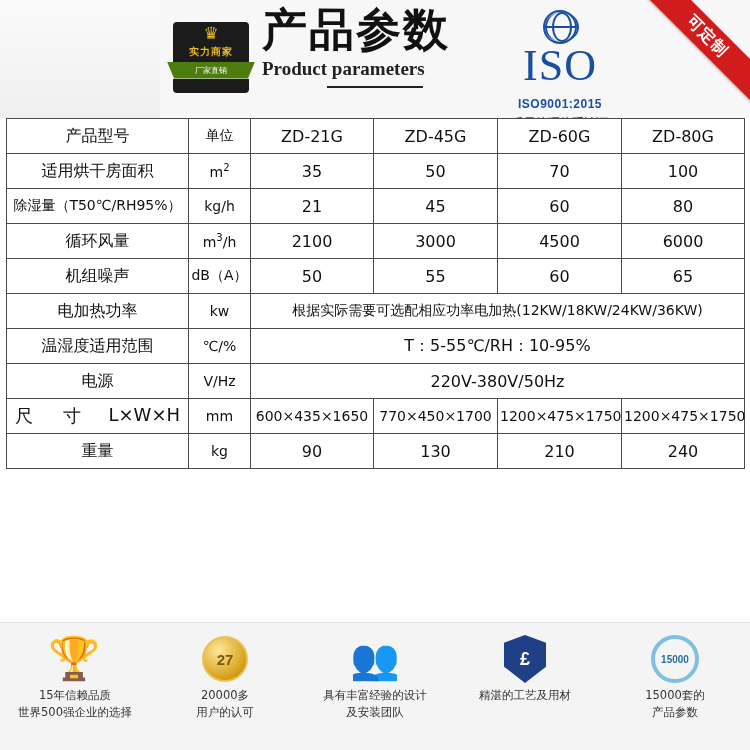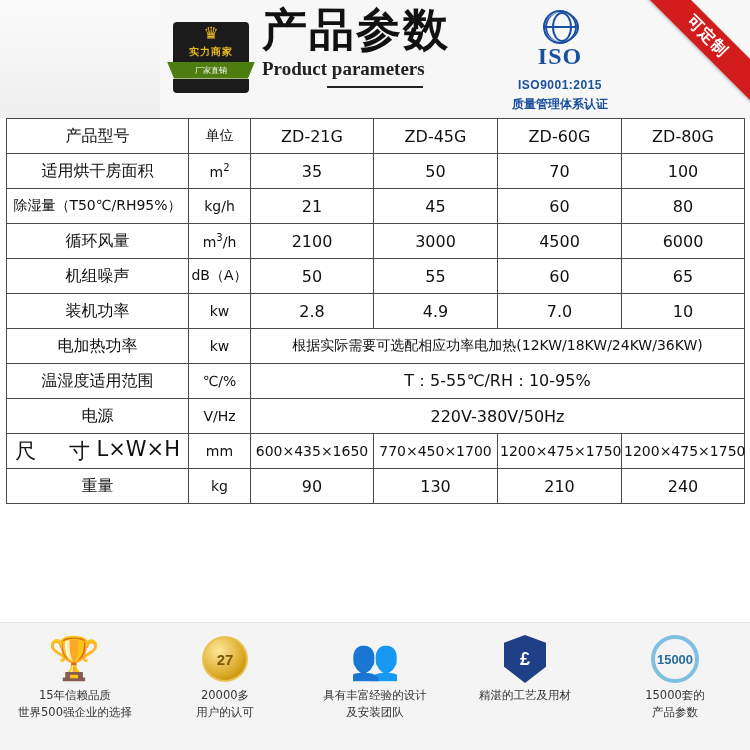--- a/index.html
+++ b/index.html
@@ -86,21 +86,21 @@
       linear-gradient(#1a4fa0,#1a4fa0) center/100% 2px no-repeat;
   }
   .globe:before, .globe:after {
     content:""; position:absolute; left:50%; top:0; bottom:0;
     border:2px solid #1a4fa0; border-radius:50%;
   }
   .globe:before { width:16px; margin-left:-8px; }
   .globe:after  { width:30px; margin-left:-15px; border-top:none; border-bottom:none; }
   .iso-word {
     font-family:"Liberation Serif", serif;
-    font-size:24px; font-weight:bold; color:#1a4fa0; line-height:0.95;
+    font-size:44px; font-weight:normal; color:#1a4fa0; line-height:0.95;
     letter-spacing:1px;
   }
   .iso-sub {
     font-size:12px; color:#1a4fa0; font-weight:bold; letter-spacing:0.5px; margin-top:10px;
   }
   .iso-sub2 {
     font-size:12px; color:#1a4fa0; font-weight:bold; margin-top:4px;
   }
 
   .corner-ribbon {
@@ -134,21 +134,21 @@
     color:#111;
     height:35px;
     font-family:"DejaVu Sans", sans-serif;
     padding:0 2px;
     white-space:nowrap;
   }
   td.label { font-size:16px; }
   td.unit  { font-size:14px;margin-left:38px; }
   td.small { font-size:14px; }
   td.dim-label {
-    font-size:21px;
+    font-size:18px;
   }
   .dim-inner {
     display:flex; justify-content:space-between; padding:0 6px;
   }
   .spaced { letter-spacing:6px; }
   sup { font-size:10px; }
 
   
   .footer {
     position:absolute; left:0; bottom:0; width:750px; height:128px;
@@ -178,21 +178,21 @@
     width:42px; height:48px;
     background:#1f3f86;
     clip-path:polygon(50% 0,100% 16%,100% 66%,50% 100%,0 66%,0 16%);
     color:#fff; font-size:18px; font-weight:bold;
     display:flex; align-items:center; justify-content:center;
   }
   .ico-ring {
     width:48px; height:48px; border-radius:50%;
     border:4px solid #7fbfe0;
     display:flex; align-items:center; justify-content:center;
-    font-size:13px; font-weight:bold; color:#2a6f9b;
+    font-size:10px; font-weight:bold; color:#2a6f9b;
   }
 </style>
 </head>
 <body>
 
 <div class="header">
   <div class="header-bg-left"></div>
 
   <div class="badge-seal">
     <div class="seal-top">
@@ -269,28 +269,20 @@
 
     <tr>
       <td class="label">机组噪声</td>
       <td class="unit">dB（A）</td>
       <td>50</td>
       <td>55</td>
       <td>60</td>
       <td>65</td>
     </tr>
 
-    <tr>
-      <td class="label">装机功率</td>
-      <td class="unit">kw</td>
-      <td>2.8</td>
-      <td>4.9</td>
-      <td>7.0</td>
-      <td>10</td>
-    </tr>
 
     <tr>
       <td class="label">电加热功率</td>
       <td class="unit">kw</td>
       <td class="small" colspan="4">根据实际需要可选配相应功率电加热(12KW/18KW/24KW/36KW)</td>
     </tr>
 
     <tr>
       <td class="label">温湿度适用范围</td>
       <td class="unit">℃/%</td>

